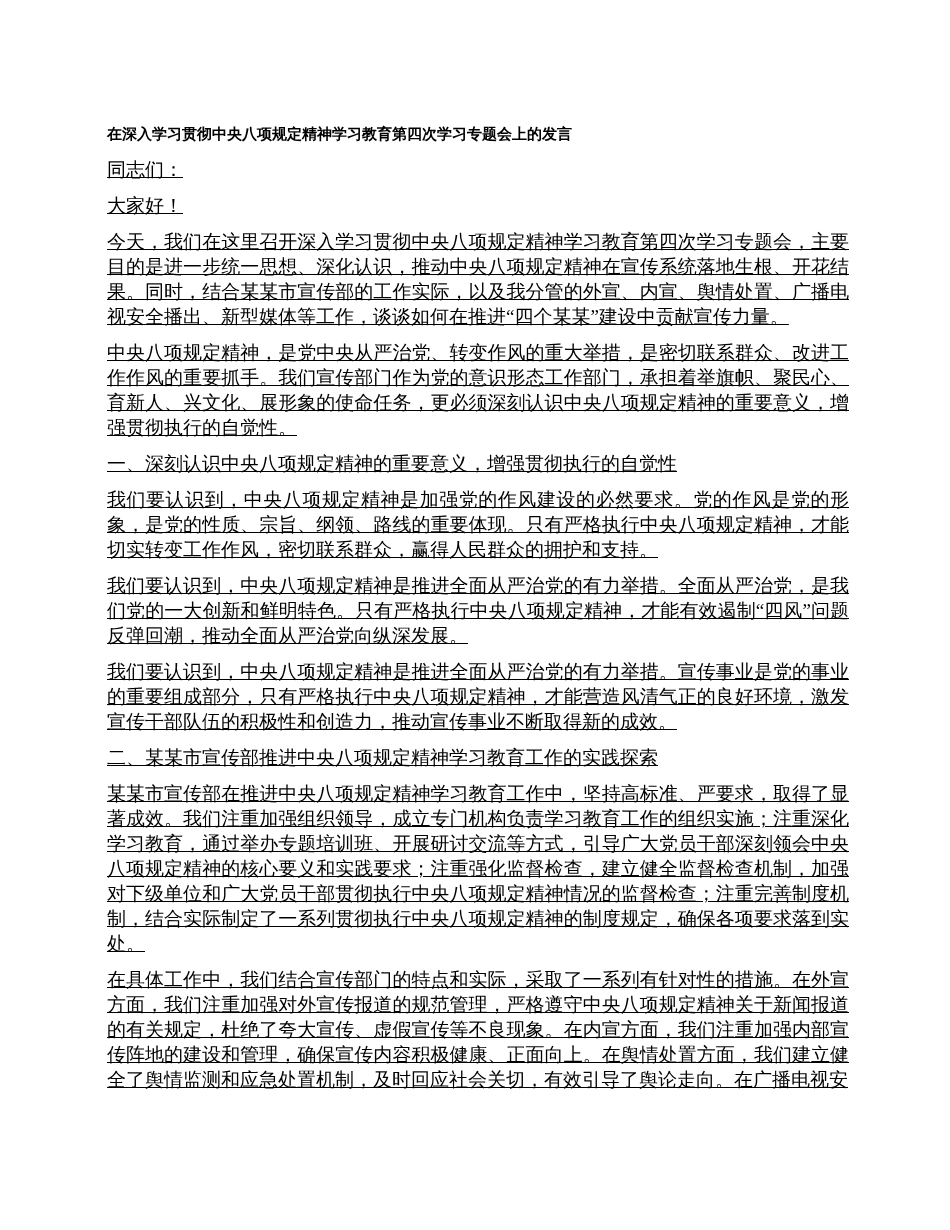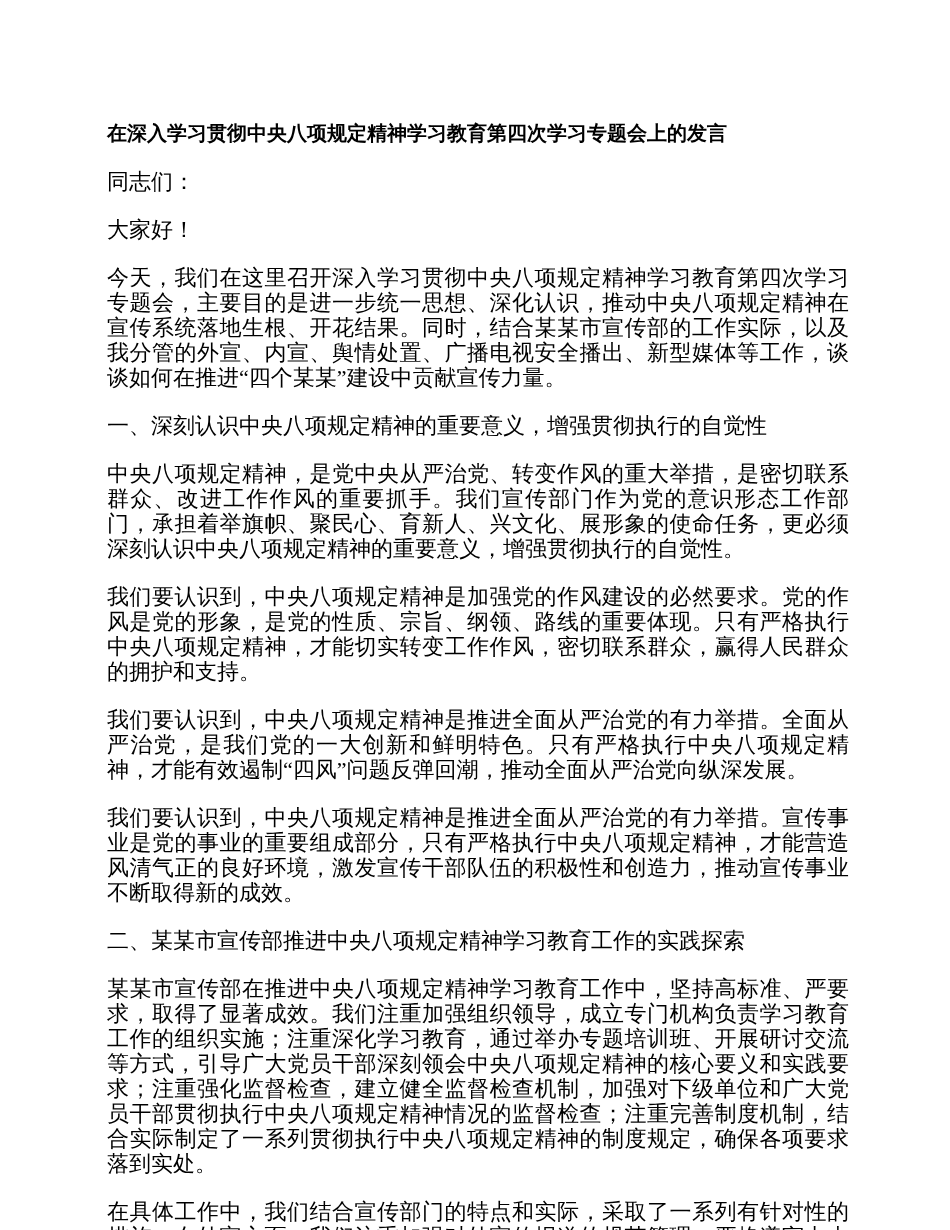--- a/index.html
+++ b/index.html
@@ -15,52 +15,53 @@
   }
   .doc-page {
     position: absolute;
     left: 107px;
     top: 121px;
     width: 742px;
   }
   .doc-title {
     font-family: "Liberation Sans", "DejaVu Sans", sans-serif;
     font-weight: bold;
-    font-size: 20px;
+    font-size: 15px;
     line-height: 25px;
     color: #000000;
     margin: 0 0 7px 0;
     text-align: left;
   }
   .para {
     font-family: "Liberation Serif", "DejaVu Serif", serif;
     font-weight: normal;
-    font-size: 22px;
+    font-size: 19px;
     line-height: 25px;
     color: #000000;
-    margin: 23px 0;
+    margin: 11px 0;
     text-align: justify;
     text-justify: inter-ideograph;
     word-break: break-all;
+    text-decoration: underline;
   }
   .para.heading {
     text-align: left;
   }
 </style>
 </head>
 <body>
 
 <div class="doc-page">
   <h1 class="doc-title">在深入学习贯彻中央八项规定精神学习教育第四次学习专题会上的发言</h1>
   <div id="doc-body">
       <p class="para">同志们：</p>
       <p class="para">大家好！</p>
       <p class="para">今天，我们在这里召开深入学习贯彻中央八项规定精神学习教育第四次学习专题会，主要目的是进一步统一思想、深化认识，推动中央八项规定精神在宣传系统落地生根、开花结果。同时，结合某某市宣传部的工作实际，以及我分管的外宣、内宣、舆情处置、广播电视安全播出、新型媒体等工作，谈谈如何在推进“四个某某”建设中贡献宣传力量。</p>
+      <p class="para">中央八项规定精神，是党中央从严治党、转变作风的重大举措，是密切联系群众、改进工作作风的重要抓手。我们宣传部门作为党的意识形态工作部门，承担着举旗帜、聚民心、育新人、兴文化、展形象的使命任务，更必须深刻认识中央八项规定精神的重要意义，增强贯彻执行的自觉性。</p>
       <p class="para heading">一、深刻认识中央八项规定精神的重要意义，增强贯彻执行的自觉性</p>
-      <p class="para">中央八项规定精神，是党中央从严治党、转变作风的重大举措，是密切联系群众、改进工作作风的重要抓手。我们宣传部门作为党的意识形态工作部门，承担着举旗帜、聚民心、育新人、兴文化、展形象的使命任务，更必须深刻认识中央八项规定精神的重要意义，增强贯彻执行的自觉性。</p>
       <p class="para">我们要认识到，中央八项规定精神是加强党的作风建设的必然要求。党的作风是党的形象，是党的性质、宗旨、纲领、路线的重要体现。只有严格执行中央八项规定精神，才能切实转变工作作风，密切联系群众，赢得人民群众的拥护和支持。</p>
       <p class="para">我们要认识到，中央八项规定精神是推进全面从严治党的有力举措。全面从严治党，是我们党的一大创新和鲜明特色。只有严格执行中央八项规定精神，才能有效遏制“四风”问题反弹回潮，推动全面从严治党向纵深发展。</p>
       <p class="para">我们要认识到，中央八项规定精神是推进全面从严治党的有力举措。宣传事业是党的事业的重要组成部分，只有严格执行中央八项规定精神，才能营造风清气正的良好环境，激发宣传干部队伍的积极性和创造力，推动宣传事业不断取得新的成效。</p>
       <p class="para heading">二、某某市宣传部推进中央八项规定精神学习教育工作的实践探索</p>
       <p class="para">某某市宣传部在推进中央八项规定精神学习教育工作中，坚持高标准、严要求，取得了显著成效。我们注重加强组织领导，成立专门机构负责学习教育工作的组织实施；注重深化学习教育，通过举办专题培训班、开展研讨交流等方式，引导广大党员干部深刻领会中央八项规定精神的核心要义和实践要求；注重强化监督检查，建立健全监督检查机制，加强对下级单位和广大党员干部贯彻执行中央八项规定精神情况的监督检查；注重完善制度机制，结合实际制定了一系列贯彻执行中央八项规定精神的制度规定，确保各项要求落到实处。</p>
       <p class="para">在具体工作中，我们结合宣传部门的特点和实际，采取了一系列有针对性的措施。在外宣方面，我们注重加强对外宣传报道的规范管理，严格遵守中央八项规定精神关于新闻报道的有关规定，杜绝了夸大宣传、虚假宣传等不良现象。在内宣方面，我们注重加强内部宣传阵地的建设和管理，确保宣传内容积极健康、正面向上。在舆情处置方面，我们建立健全了舆情监测和应急处置机制，及时回应社会关切，有效引导了舆论走向。在广播电视安</p>
     </div>
 </div>
 
 </body></html>

